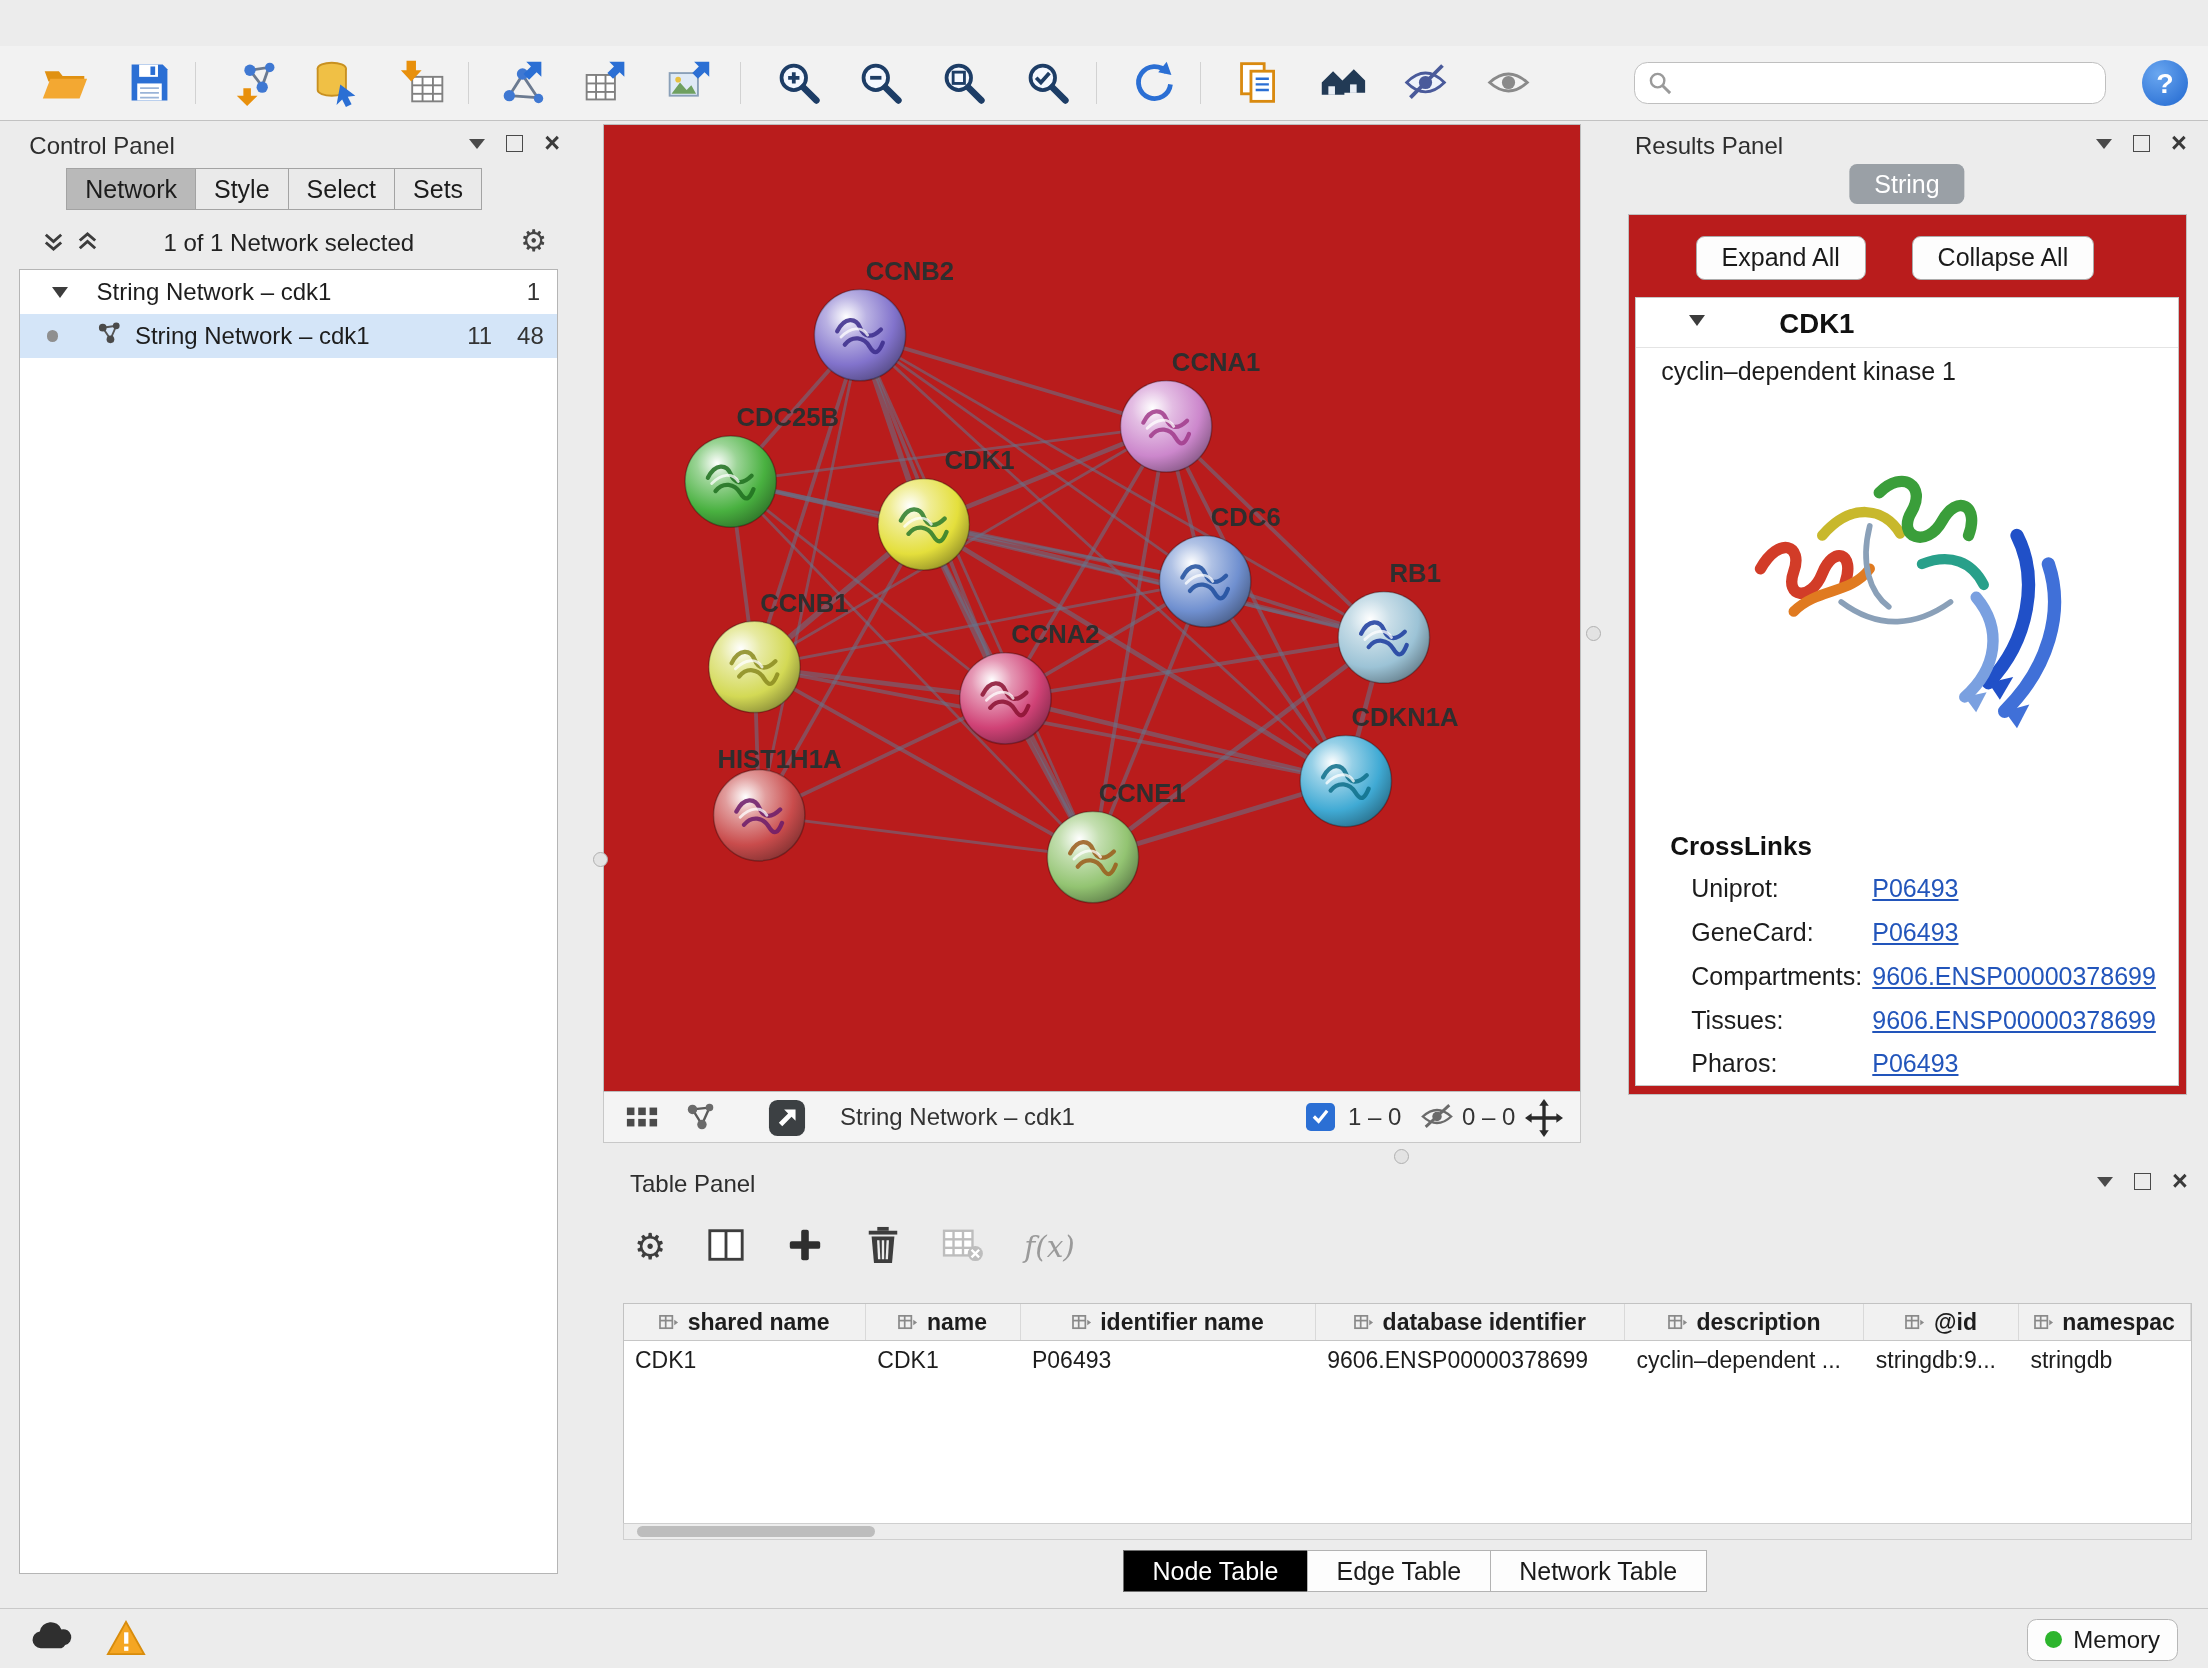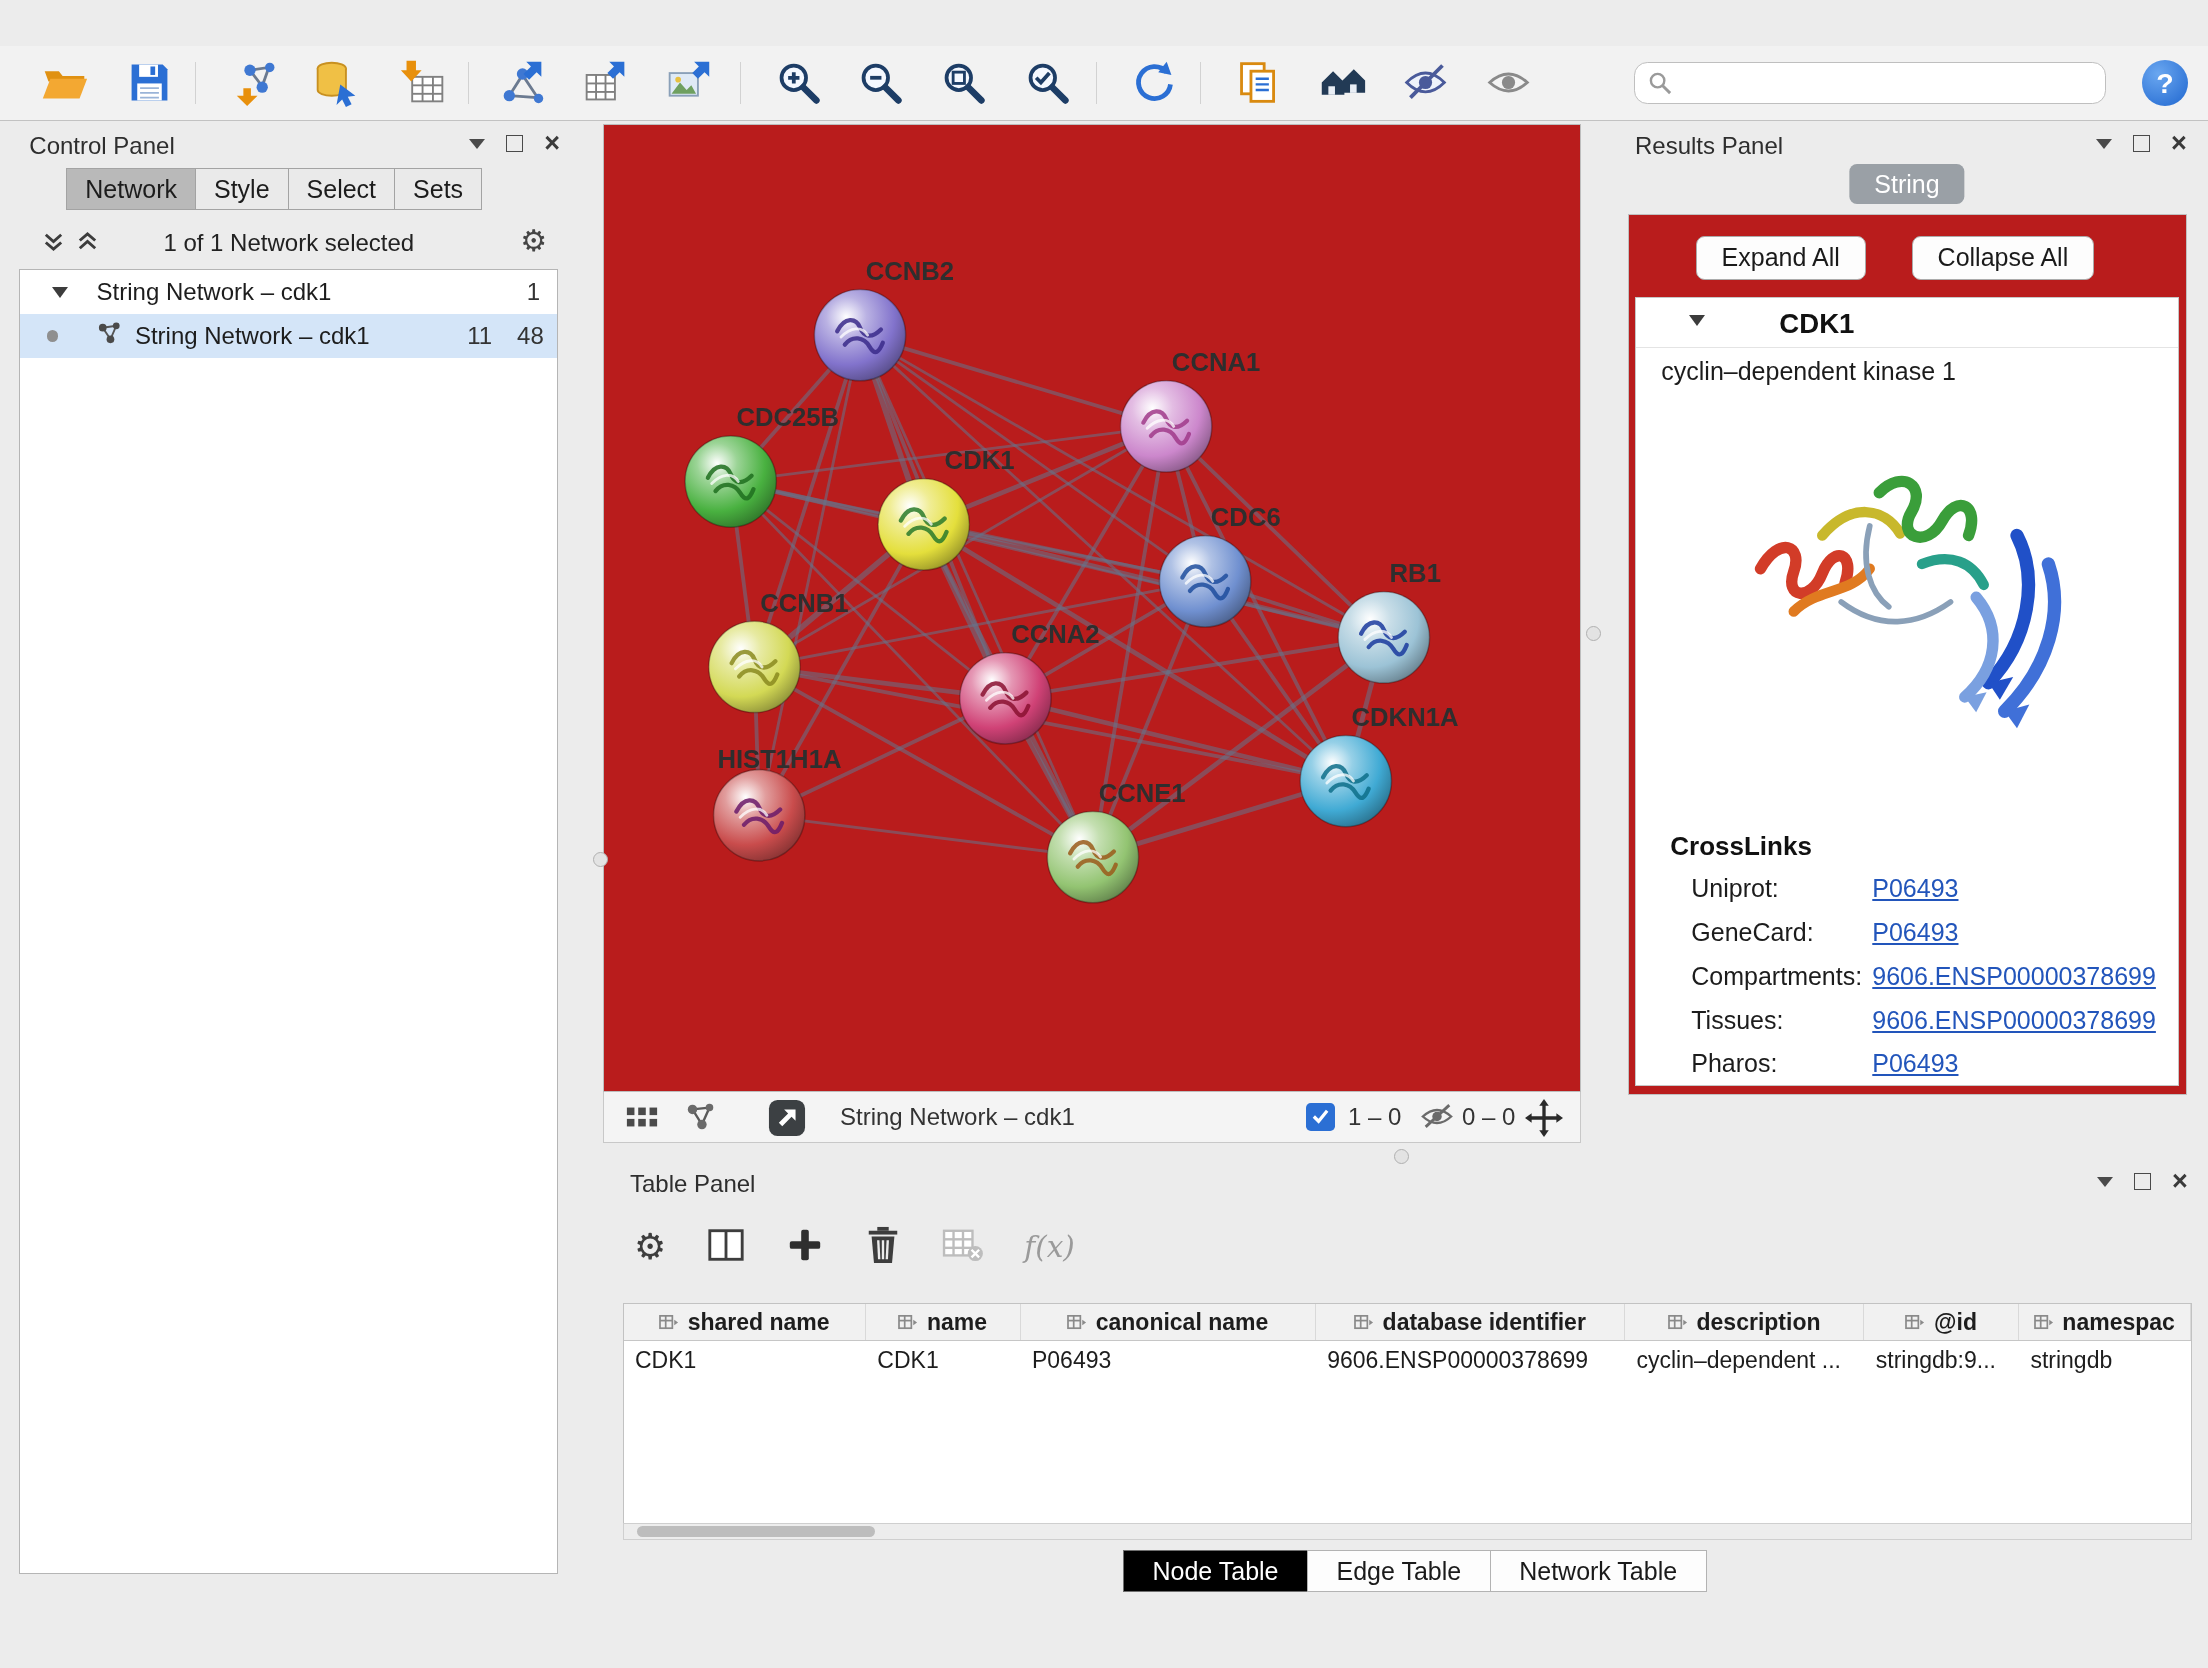--- a/index.html
+++ b/index.html
@@ -661,21 +661,21 @@
             </svg>
             <span>name</span>
           </div>
           <div class="th" style="width: 296px;">
             <svg width="21" height="19" viewBox="0 0 22 20">
               <rect x="1" y="3" width="13" height="13" fill="none" stroke="#8a8a8a" stroke-width="1.8"></rect>
               <line x1="1" y1="8" x2="14" y2="8" stroke="#8a8a8a" stroke-width="1.8"></line>
               <line x1="7" y1="3" x2="7" y2="16" stroke="#8a8a8a" stroke-width="1.8"></line>
               <path d="M16 7l4 3-4 3z" fill="#8a8a8a"></path>
             </svg>
-            <span>canonical name</span>
+            <span>identifier name</span>
           </div>
           <div class="th" style="width: 310px;">
             <svg width="21" height="19" viewBox="0 0 22 20">
               <rect x="1" y="3" width="13" height="13" fill="none" stroke="#8a8a8a" stroke-width="1.8"></rect>
               <line x1="1" y1="8" x2="14" y2="8" stroke="#8a8a8a" stroke-width="1.8"></line>
               <line x1="7" y1="3" x2="7" y2="16" stroke="#8a8a8a" stroke-width="1.8"></line>
               <path d="M16 7l4 3-4 3z" fill="#8a8a8a"></path>
             </svg>
             <span>database identifier</span>
           </div>
@@ -722,15 +722,31 @@
     <div class="tp-hscroll">
         <span class="tp-thumb"></span>
       </div>
     <div class="tp-tabs">
       <span class="ttab sel">Node Table</span>
       <span class="ttab">Edge Table</span>
       <span class="ttab">Network Table</span>
     </div>
   </div>
 
+  <div class="statusbar">
+    <span class="abs" style="left:28.5px;top:11.4px">
+      <svg width="46" height="32" viewBox="0 0 48 34">
+          <path fill="#2f2f2f" d="M12 30a9 9 0 0 1-1-17.9A12 12 0 0 1 34 10a8.5 8.5 0 0 1 4 16.6 9 9 0 0 1-4 3.4z"></path>
+        </svg></span>
+    <span class="abs" style="left:105px;top:9.5px">
+      <svg width="42" height="38" viewBox="0 0 44 40">
+          <path fill="#f5a623" stroke="#d88c0c" stroke-width="2" d="M22 3 41 37H3z"></path>
+          <rect x="20" y="14" width="4.5" height="12" fill="#fff"></rect>
+          <rect x="20" y="29" width="4.5" height="4.5" fill="#fff"></rect>
+        </svg></span>
+    <span class="membtn">
+      <span class="memdot"></span>
+      <span>Memory</span>
+    </span>
+  </div>
 
 </div>
 
 
 </body></html>

